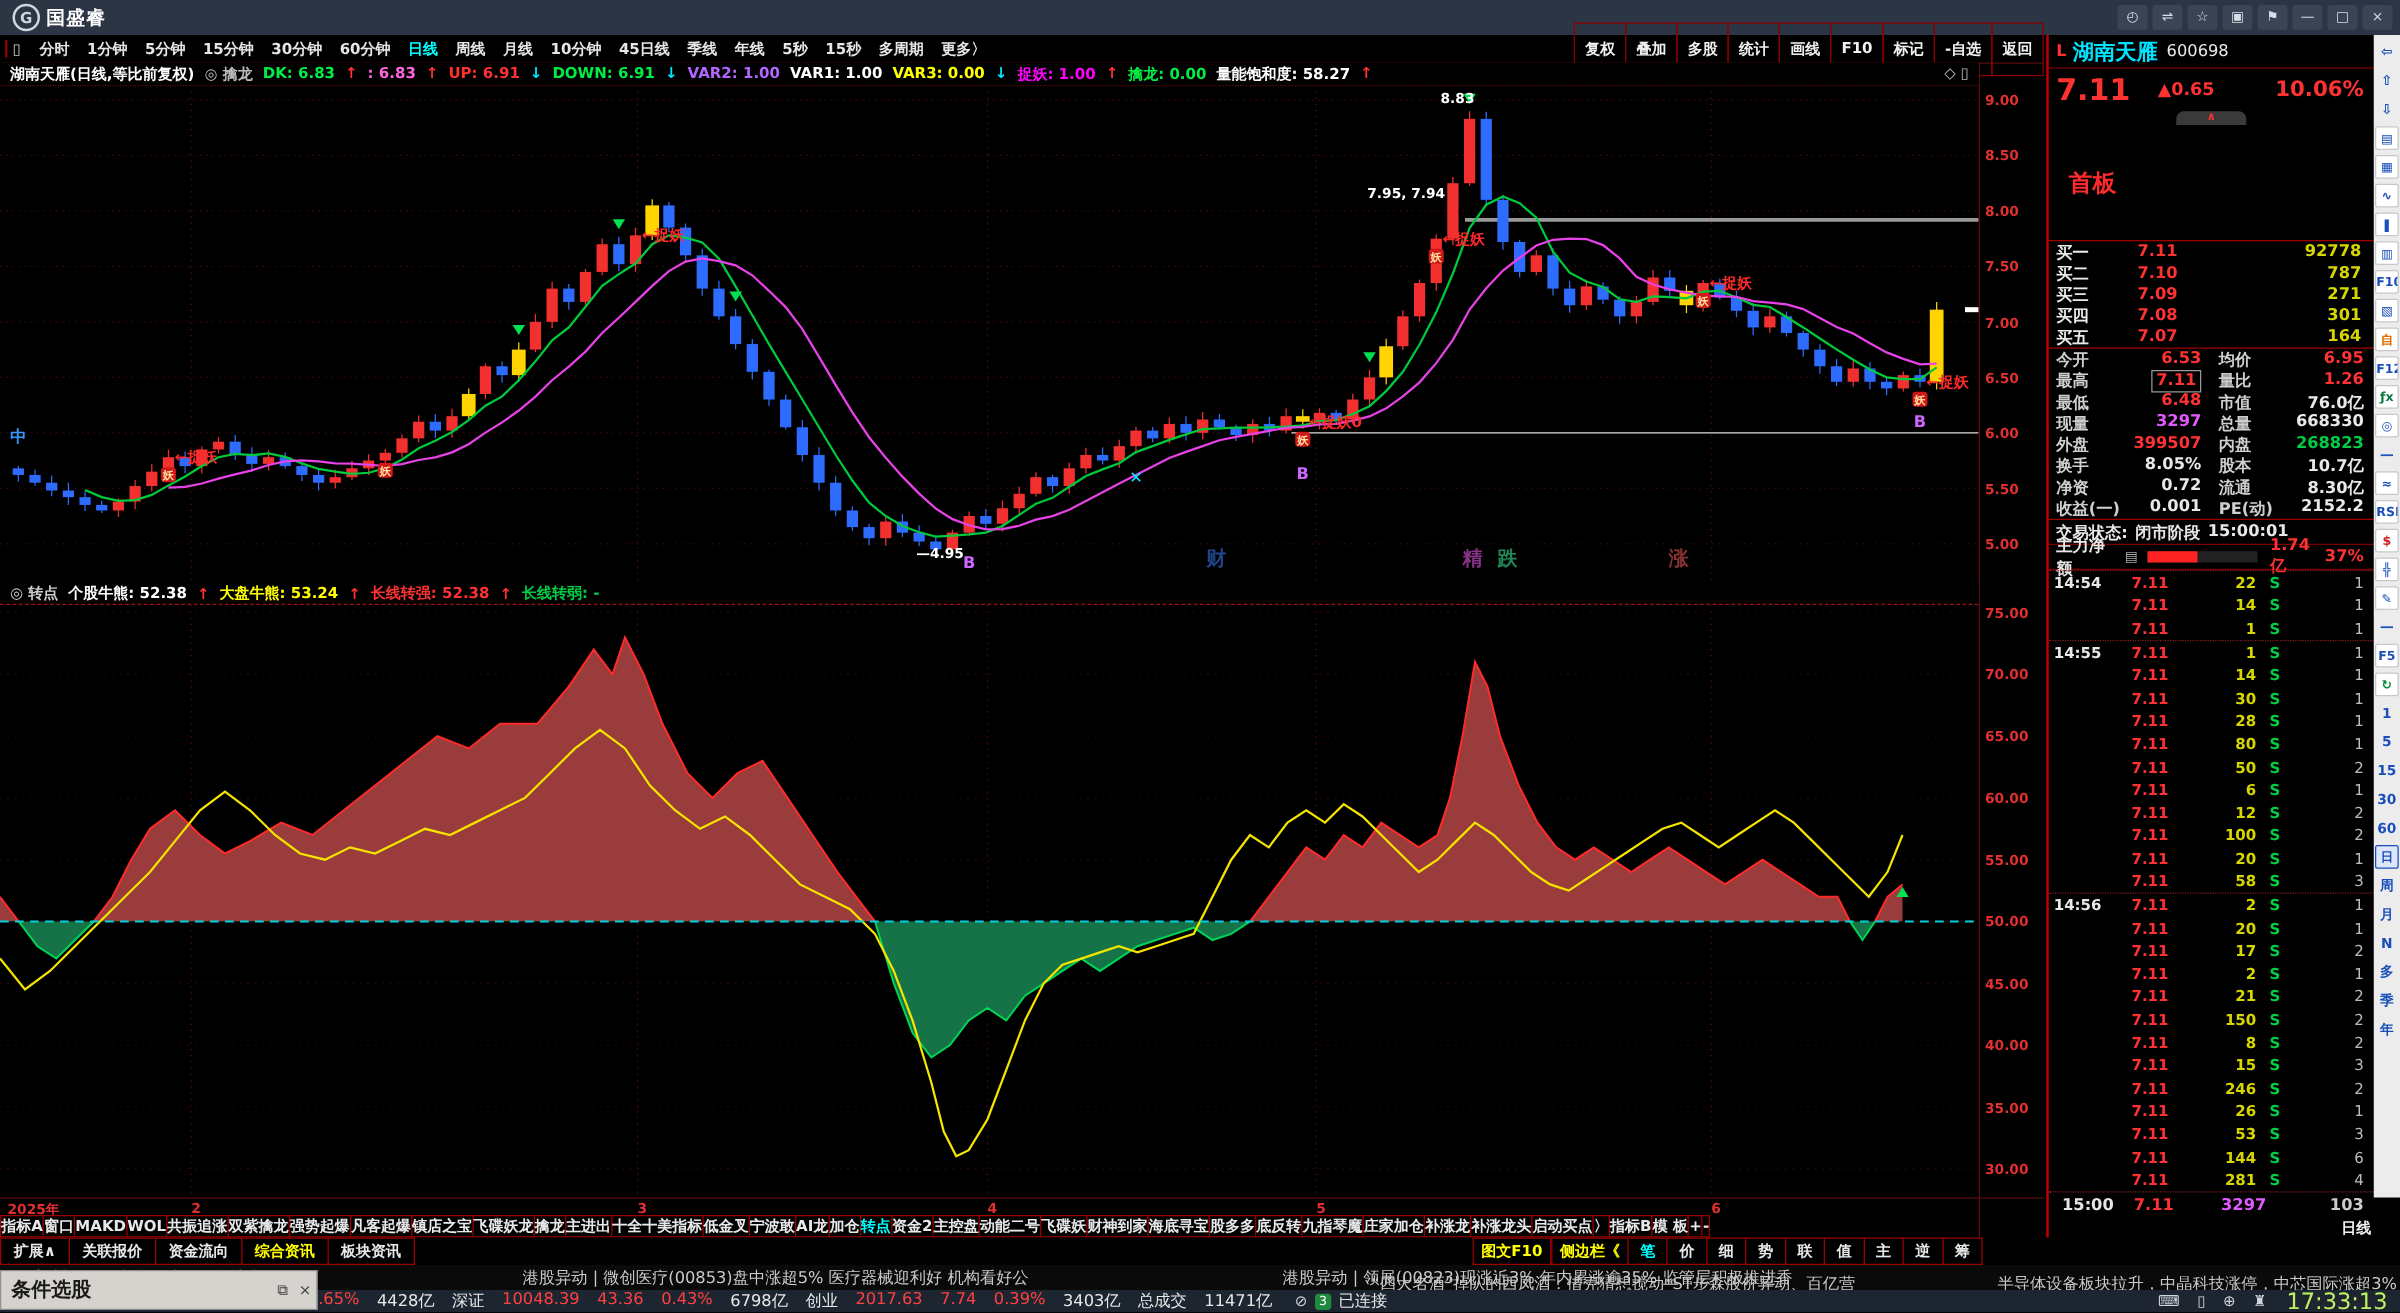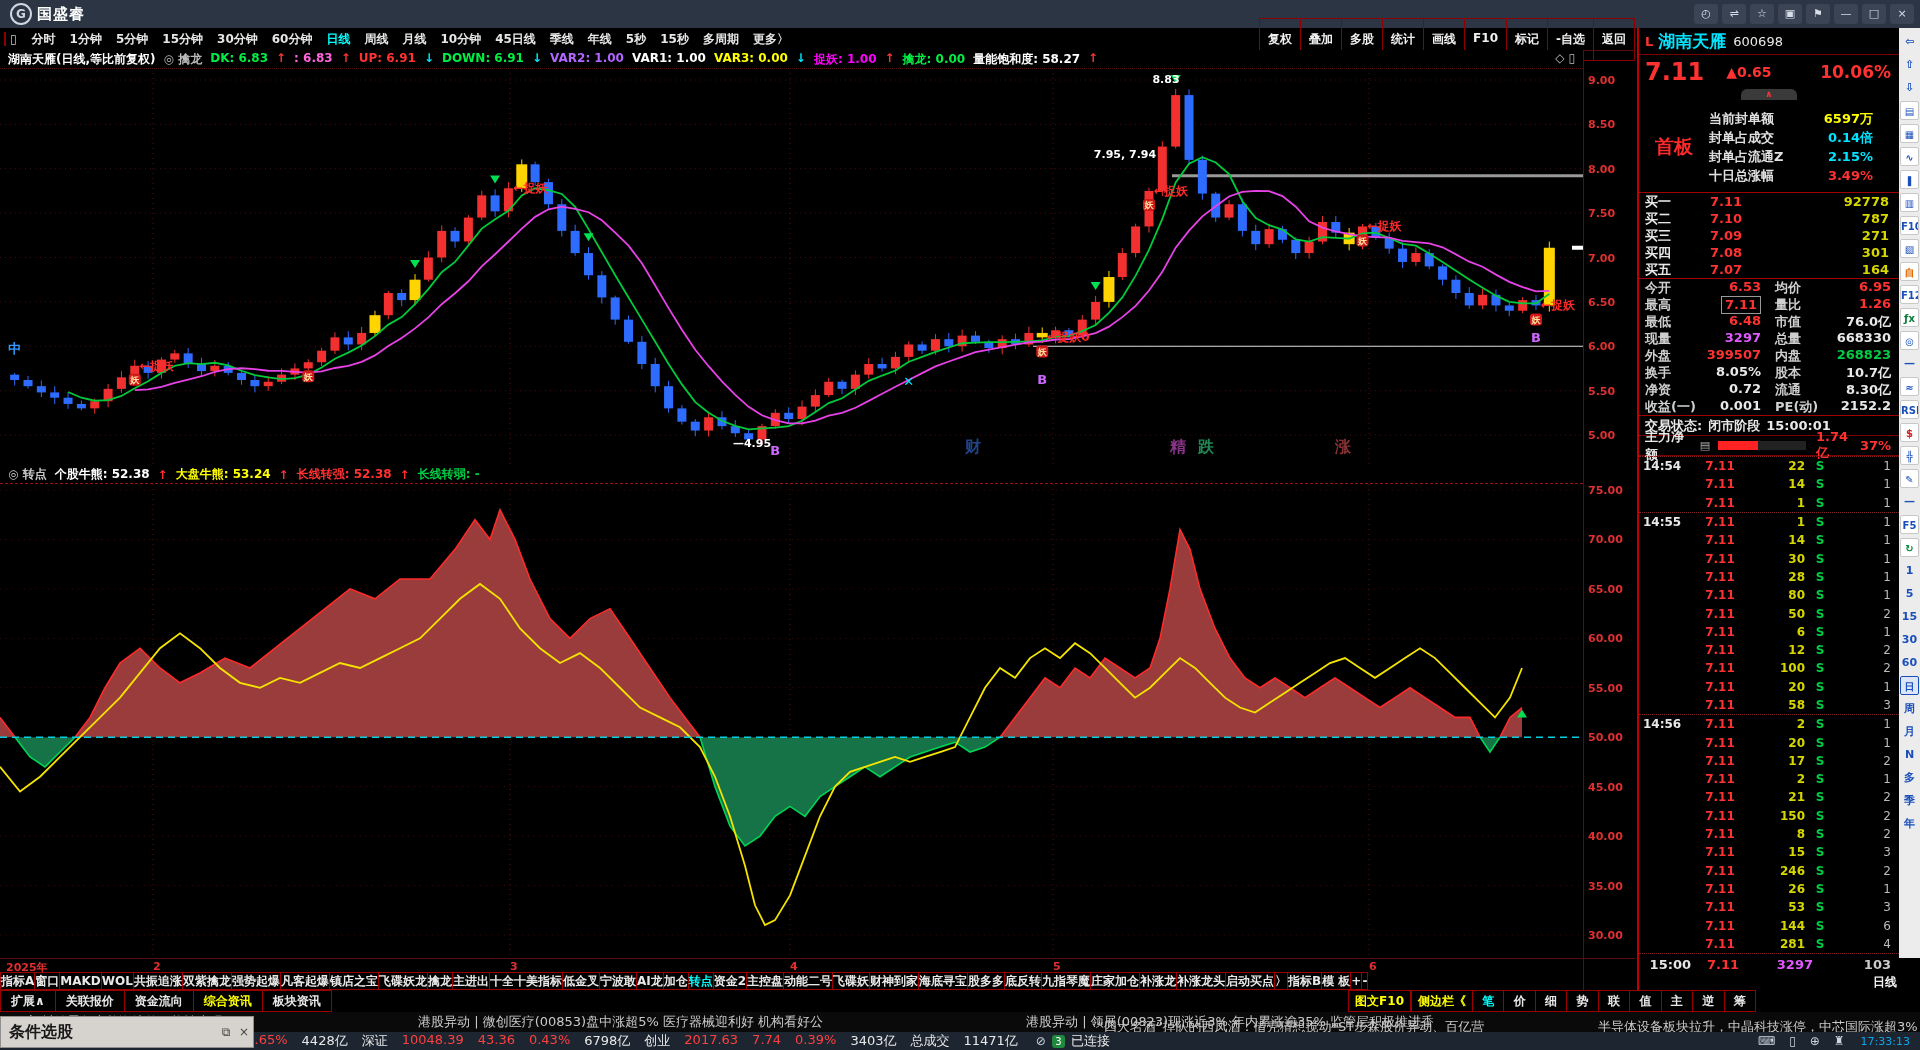--- a/index.html
+++ b/index.html
@@ -44,38 +44,38 @@
   #subheader{position:absolute;left:0;top:466px;width:1583px;height:17px;display:flex;
              align-items:center;border-bottom:1px dashed #a01010;background:#000;z-index:5;}
   
   #xaxisrow{position:absolute;left:0;top:958px;width:1635px;height:14px;border-top:1px solid #5a0d0d;}
   .xlab{position:absolute;top:1px;color:#e03030;font-size:11px;}
   #tabs1{position:absolute;left:0;top:972px;width:1545px;height:18px;display:flex;}
   .t1{color:#e8e8e8;font-size:12px;border:1px solid #9b0000;border-left-width:0;
       padding:0 0;line-height:16px;white-space:nowrap;cursor:pointer;}
   .t1:first-child{border-left-width:1px;}
   .t1.active{color:#00ffff;}
-  #tabs2{position:absolute;left:0;top:990px;width:1756px;height:22px;display:flex;background:#000;}
+  #tabs2{position:absolute;left:0;top:990px;width:1586px;height:22px;display:flex;background:#000;}
   .t2{color:#e8e8e8;font-size:12px;border:1px solid #9b0000;border-left-width:0;
       padding:0 10px;line-height:20px;white-space:nowrap;cursor:pointer;}
   .t2:first-child{border-left-width:1px;}
   .t2.active{color:#ffff00;}
   .cornerbtn{color:#ffff00;font-size:12px;border:1px solid #9b0000;padding:0 6px;line-height:20px;
              white-space:nowrap;cursor:pointer;}
   .ptab{color:#e8e8e8;font-size:12px;border:1px solid #9b0000;border-left-width:0;flex:1;
         text-align:center;line-height:20px;cursor:pointer;}
   .ptab.active{color:#00ffff;}
   #newsbar{position:absolute;left:0;top:1012px;width:1920px;height:20px;overflow:hidden;background:#0a0a0a;}
   .news{position:absolute;color:#c9c9c9;font-size:13px;font-weight:normal;white-space:nowrap;cursor:pointer;}
   #statusbar{position:absolute;left:0;top:1032px;width:1920px;height:18px;background:#1d2530;
              display:flex;align-items:center;}
   .st{font-size:13px;margin-left:14px;white-space:nowrap;font-weight:normal;}
   #sticons{margin-left:auto;display:flex;align-items:center;}
   .stic{color:#cfd6e0;font-size:12px;margin-left:14px;font-weight:normal;}
-  #sttime{color:#0ea5e9;font-size:11px;margin:0 10px 0 16px;font-weight:normal;}
+  #sttime{color:#bef264;font-size:18px;margin:0 10px 0 16px;font-weight:normal;}
   
   #popup{position:absolute;left:0;top:1016px;width:252px;height:30px;background:#d6d3ce;
          border:1px solid #8f8f8f;display:flex;align-items:center;z-index:20;}
   #popup .pt{color:#1a1a1a;font-size:16px;margin-left:8px;font-weight:bold;}
   #popup .pbx{margin-left:auto;display:flex;}
   #popup .pic{color:#444;font-size:12px;width:18px;text-align:center;cursor:pointer;font-weight:normal;}
   
   #panel{position:absolute;left:1637px;top:28px;width:260px;height:962px;background:#000;
          border-left:2px solid #c00000;display:flex;flex-direction:column;}
   #phead{height:26px;display:flex;align-items:center;border-bottom:1px solid #7a0000;}
@@ -704,38 +704,20 @@
     <div id="pquote">
       <span class="pr">7.11</span>
       <span class="ch">▲0.65</span>
       <span class="pc">10.06%</span>
     </div>
     <div id="ppill">
         <div class="pillb">∧</div>
       </div>
     <div id="pboard">
       <div class="btag">首板</div>
-      <div class="brows" id="boardrows">
-          <div class="brow">
-            <span class="bl">当前封单额</span>
-            <span class="bv" style="color: rgb(255, 255, 0);">6597万</span>
-          </div>
-          <div class="brow">
-            <span class="bl">封单占成交</span>
-            <span class="bv" style="color: rgb(0, 229, 255);">0.14倍</span>
-          </div>
-          <div class="brow">
-            <span class="bl">封单占流通Z</span>
-            <span class="bv" style="color: rgb(0, 229, 255);">2.15%</span>
-          </div>
-          <div class="brow">
-            <span class="bl">十日总涨幅</span>
-            <span class="bv" style="color: rgb(255, 50, 50);">3.49%</span>
-          </div>
-        </div>
     </div>
     <div id="pbids">
         <div class="bidrow">
           <span class="l">买一</span>
           <span class="p">7.11</span>
           <span class="v">92778</span>
         </div>
         <div class="bidrow">
           <span class="l">买二</span>
           <span class="p">7.10</span>

